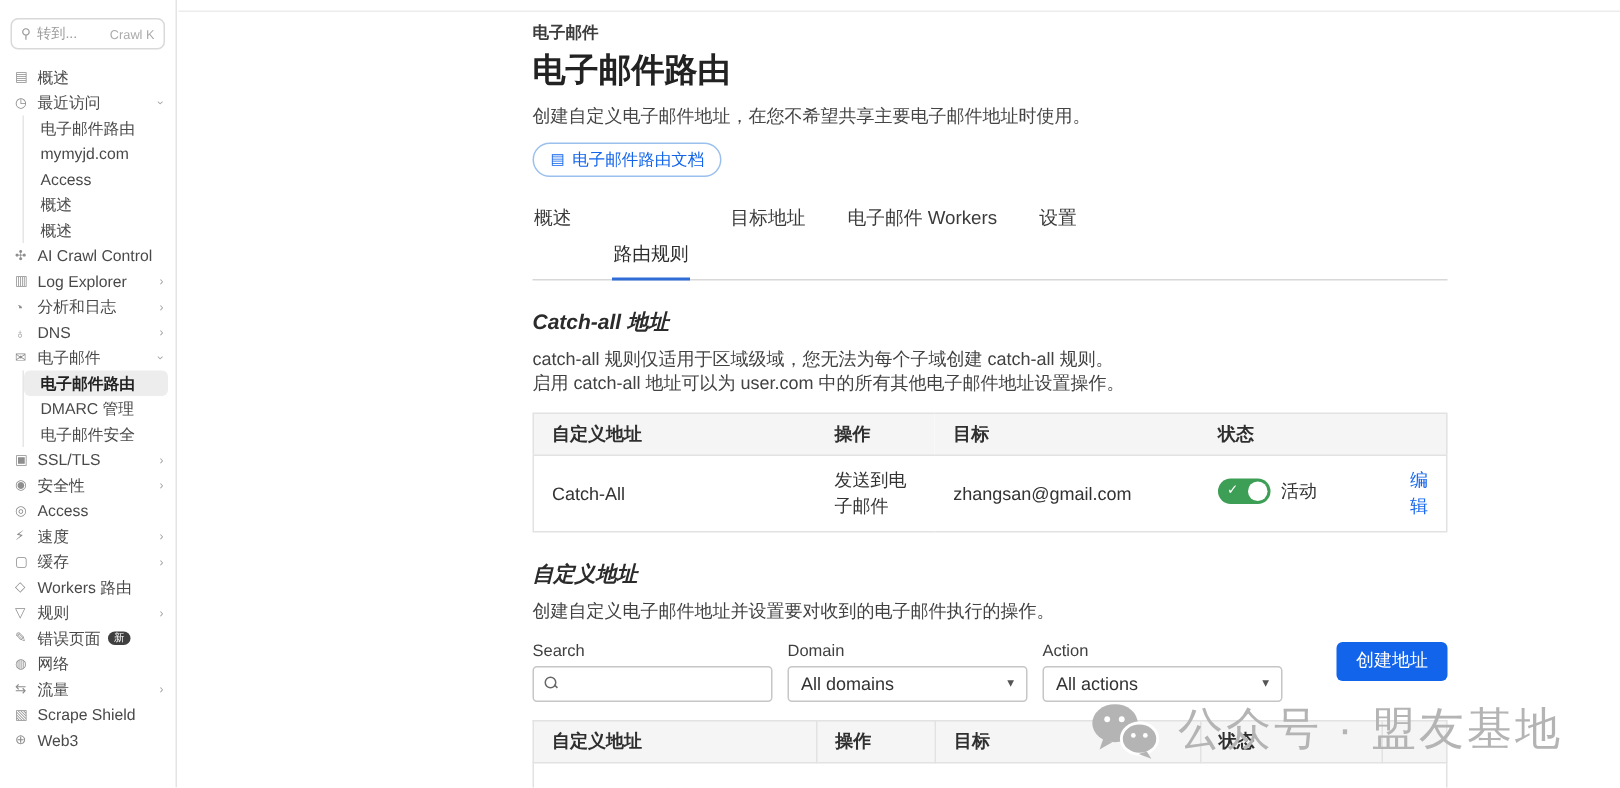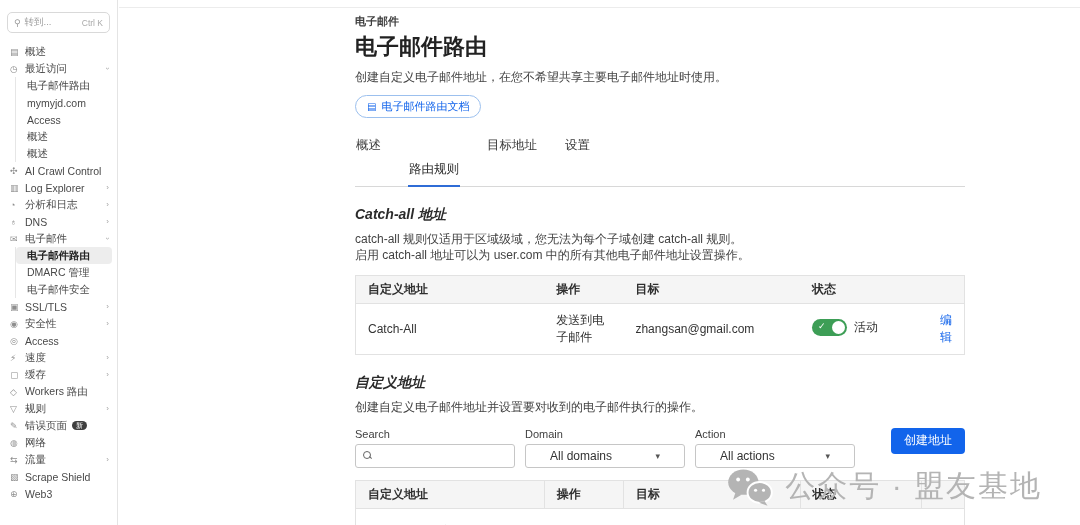--- a/index.html
+++ b/index.html
@@ -66,41 +66,41 @@
   .tinput { position:relative; width:160px; height:24px; border:1px solid #c6c6c6; border-radius:3px;
     background:#fff; display:flex; align-items:center; padding:0 8px; }
   .tinput input { border:none; outline:none; width:100%; font-size:12px; margin-left:16px;
     font-family:inherit; }
   .mag-icon { position:absolute; left:7px; top:6px; width:8px; height:8px; }
   .mag-icon::before { content:""; position:absolute; left:0; top:0; width:6px; height:6px;
     border:1.2px solid #666; border-radius:50%; }
   .mag-icon::after { content:""; position:absolute; left:6px; top:6px; width:3px; height:1.2px;
     background:#666; transform:rotate(45deg); }
   .tselect { width:160px; height:24px; border:1px solid #c6c6c6; border-radius:3px; background:#fff;
-    display:flex; align-items:center; justify-content:space-between; padding:0 24px; font-size:12px;
+    display:flex; align-items:center; justify-content:space-between; padding:0 8px; font-size:12px;
     color:#333; cursor:pointer; }
   .tselect .caret { color:#555; font-size:9px; }
   .create-btn { margin-left:auto; background:#1264eb; color:#fff; border:none; border-radius:4px;
     height:26px; padding:0 13px; font-size:12px; cursor:pointer; font-family:inherit; }
   .empty-cell { padding:14px 12px 14px 24px; color:#3c3c3c; }
 
   
   .watermark { position:absolute; right:38px; bottom:18px; display:flex; align-items:center;
     gap:12px; color:#b4b4b4; font-size:30px; letter-spacing:2px; }
 </style>
 </head>
 <body>
 
 <div class="app">
 
   <div class="sidebar">
     <div class="search-box">
       <span class="mag">⚲</span>
       <span>转到...</span>
-      <span class="shortcut">Ctrl K</span>
+      <span class="shortcut">Crawl K</span>
     </div>
     <div id="sidebar-nav">
         <div class="nav-item">
           <span class="ic">▤</span>
           <span>概述</span>
         </div>
         <div class="nav-item">
           <span class="ic">◷</span>
           <span>最近访问</span>
           <span class="chev down">›</span>
@@ -224,20 +224,21 @@
       <div class="page-desc">创建自定义电子邮件地址，在您不希望共享主要电子邮件地址时使用。</div>
       <div class="doc-pill">
         <span class="ic">▤</span>
         <span>电子邮件路由文档</span>
       </div>
 
       <div class="tabs" id="tabs">
           <div class="tab">概述</div>
           <div class="tab active">路由规则</div>
           <div class="tab">目标地址</div>
+          <div class="tab">电子邮件 Workers</div>
           <div class="tab">设置</div>
         </div>
 
       
       <div class="section-h">Catch-all 地址</div>
       <div class="section-desc">
         <div>catch-all 规则仅适用于区域级域，您无法为每个子域创建 catch-all 规则。</div>
         <div>启用 catch-all 地址可以为 user.com 中的所有其他电子邮件地址设置操作。</div>
       </div>
 

